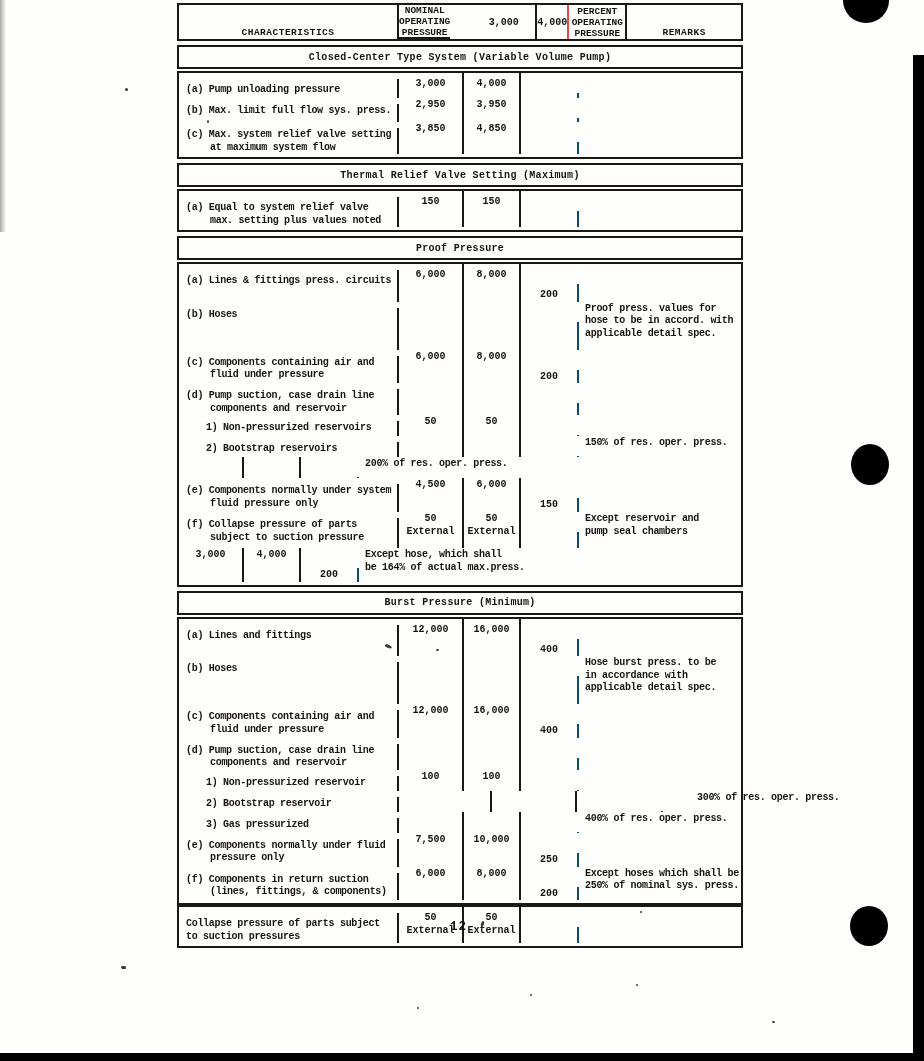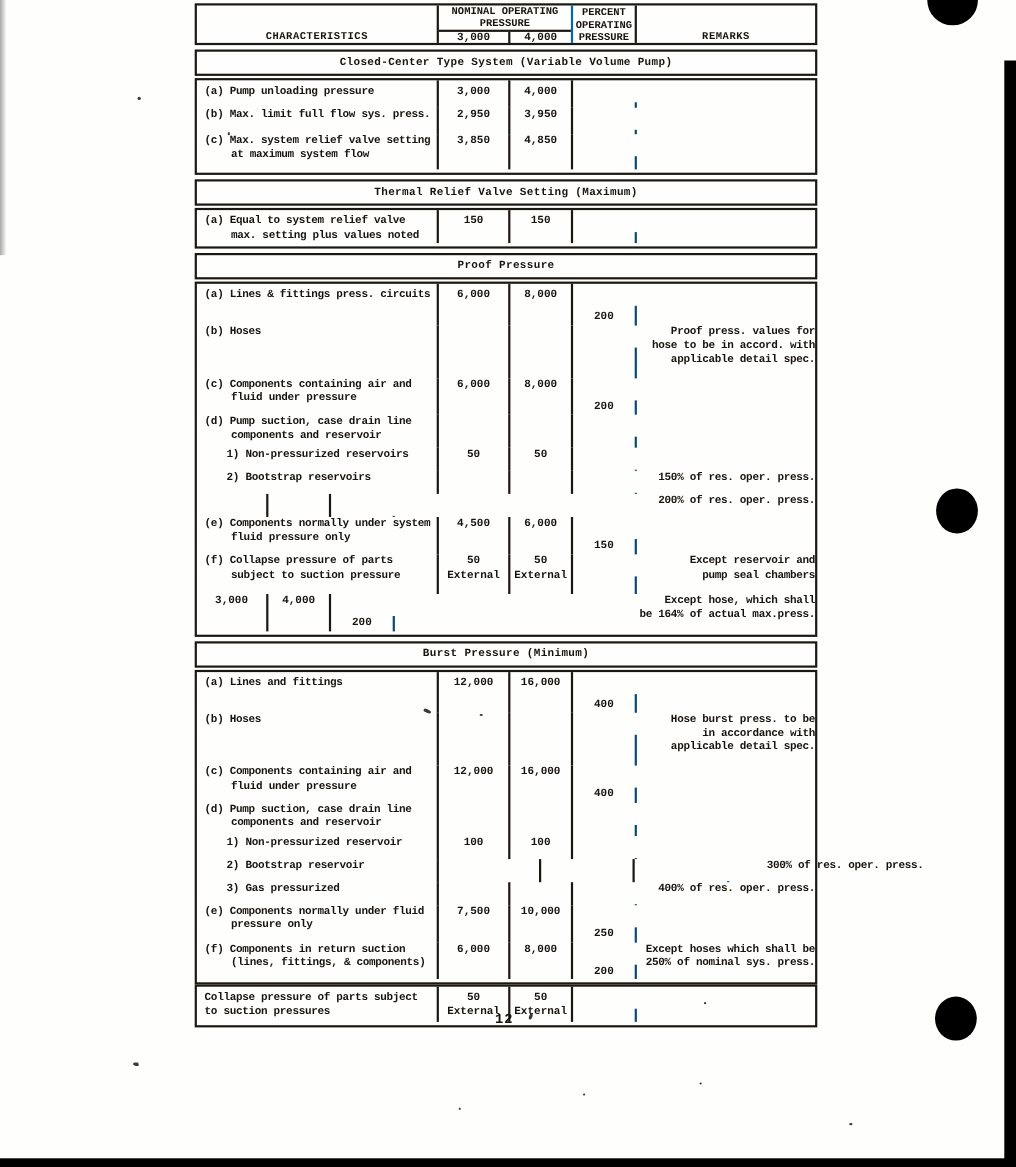--- a/index.html
+++ b/index.html
@@ -12,45 +12,45 @@
   
   .doc-table{
     position:absolute;left:177px;top:3px;width:566px;
     font-weight:700;
   }
   .blk{box-sizing:border-box;border:2px solid #1b1712;}
   
   .thead{display:flex;height:38px;align-items:stretch;}
   .hc{box-sizing:border-box;font-size:9.5px;line-height:11px;}
   .hc.c1{flex:0 0 220px;border-right:2px solid #1b1712;display:flex;align-items:flex-end;justify-content:center;padding-bottom:1px;letter-spacing:.5px;}
-  .hc.cNom{flex:0 0 122px;border-right:2px solid #0369a1;display:flex;flex-direction:column;}
+  .hc.cNom{flex:0 0 122px;border-right:2px solid #ef4444;display:flex;flex-direction:row;gap:22px;}
   .nomTop{text-align:center;border-bottom:2px solid #1b1712;padding-top:0;}
   .nomCols{display:flex;flex:1;}
   .nomc{flex:0 0 63px;border-right:2px solid #1b1712;display:flex;align-items:center;justify-content:center;font-size:10px;}
   .nomc.r{flex:1;border-right:none;}
   .hc.cPct{flex:0 0 58px;border-right:2px solid #1b1712;text-align:center;padding-top:1px;}
   .hc.cRem{flex:1;display:flex;align-items:flex-end;justify-content:center;padding-bottom:1px;letter-spacing:.5px;}
   
   .tsec-title{
     height:24px;margin-top:4px;display:flex;align-items:center;justify-content:center;
     font-size:10px;letter-spacing:.3px;
   }
   
   .tsec-body{margin-top:2px;padding-bottom:3px;}
   .trow{display:flex;align-items:stretch;}
   .rc{box-sizing:border-box;font-size:10px;line-height:12.5px;padding-top:1px;}
   .trow:first-child .rc{padding-top:5px;}
-  .rc1{flex:0 0 220px;border-right:2px solid #1b1712;padding-left:7px;padding-right:0;letter-spacing:-.3px;}
+  .rc1{flex:0 0 220px;border-right:2px solid #1b1712;padding-left:7px;padding-right:0;letter-spacing:-.3px;margin-top:6px;}
   .rc1.sub{padding-left:27px;}
   .lab-line.cont{padding-left:24px;}
   .rc2{flex:0 0 65px;border-right:2px solid #1b1712;text-align:center;}
   .rc3{flex:0 0 57px;border-right:2px solid #1b1712;text-align:center;}
   .rc4{flex:0 0 58px;border-right:2px solid #0c4a6e;text-align:center;margin-top:20px;}
   .rc5{flex:1;padding-left:6px;letter-spacing:-.3px;}
-  .rem-line{white-space:nowrap;text-align:right;}
+  .rem-line{white-space:nowrap;}
   .tsec-body.attach{margin-top:0;}
   
   .page-number{position:absolute;left:450px;top:920px;font-size:12.5px;font-weight:700;letter-spacing:1px;}
   
   .hole{position:absolute;background:#000;border-radius:50%;}
   #dot-top{left:843px;top:-22px;width:46px;height:45px;}
   #dot-mid{left:851px;top:444px;width:38px;height:41px;}
   #dot-bot{left:850px;top:906px;width:38px;height:40px;}
   .right-strip{position:absolute;left:913px;top:55px;width:11px;height:1006px;background:#000;}
   .bottom-bar{position:absolute;left:0;top:1053px;width:924px;height:8px;background:#000;}

